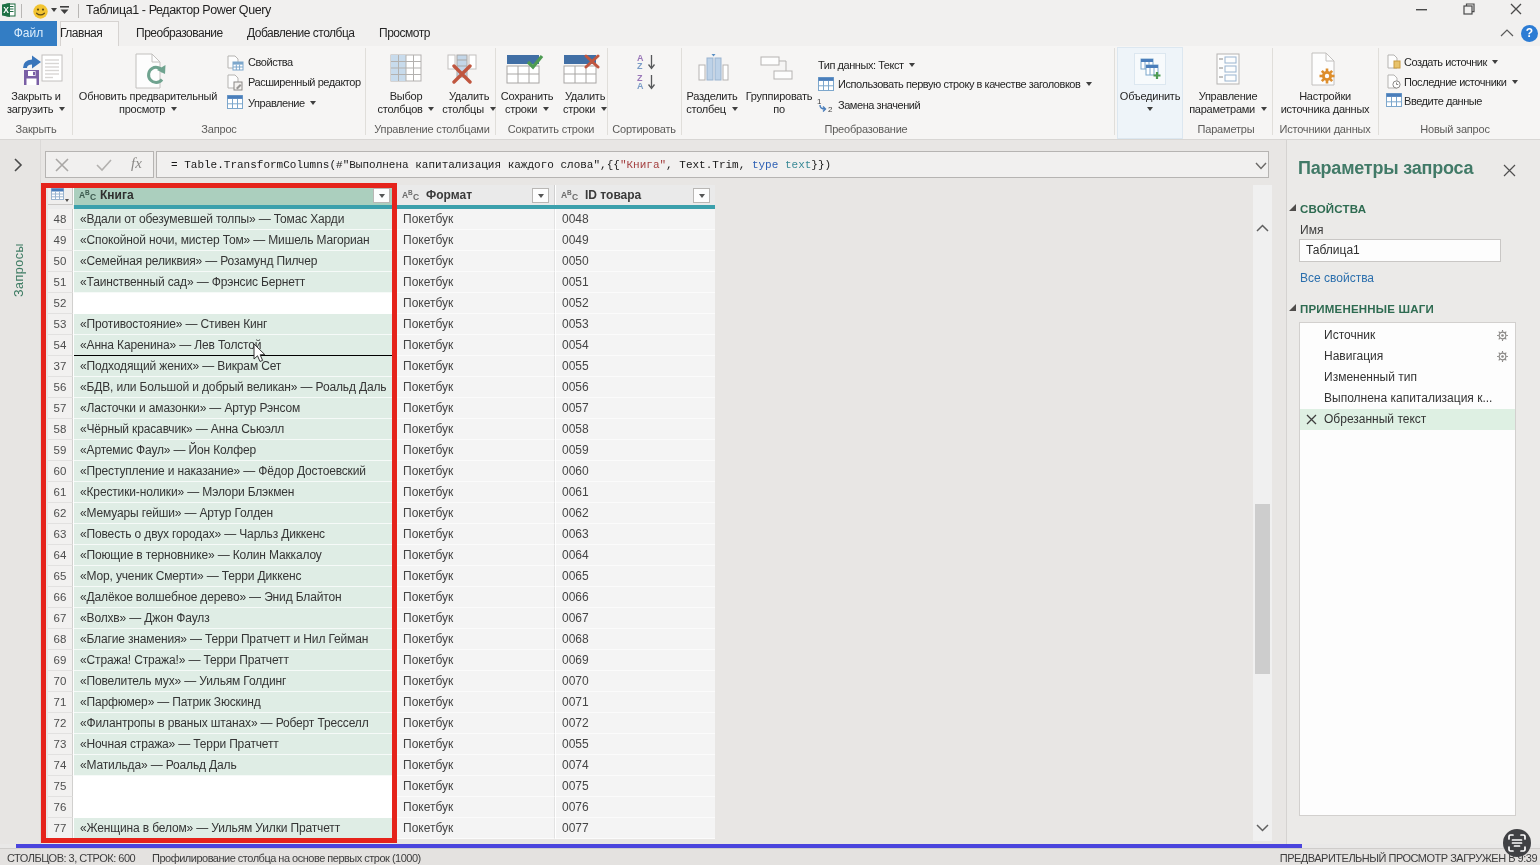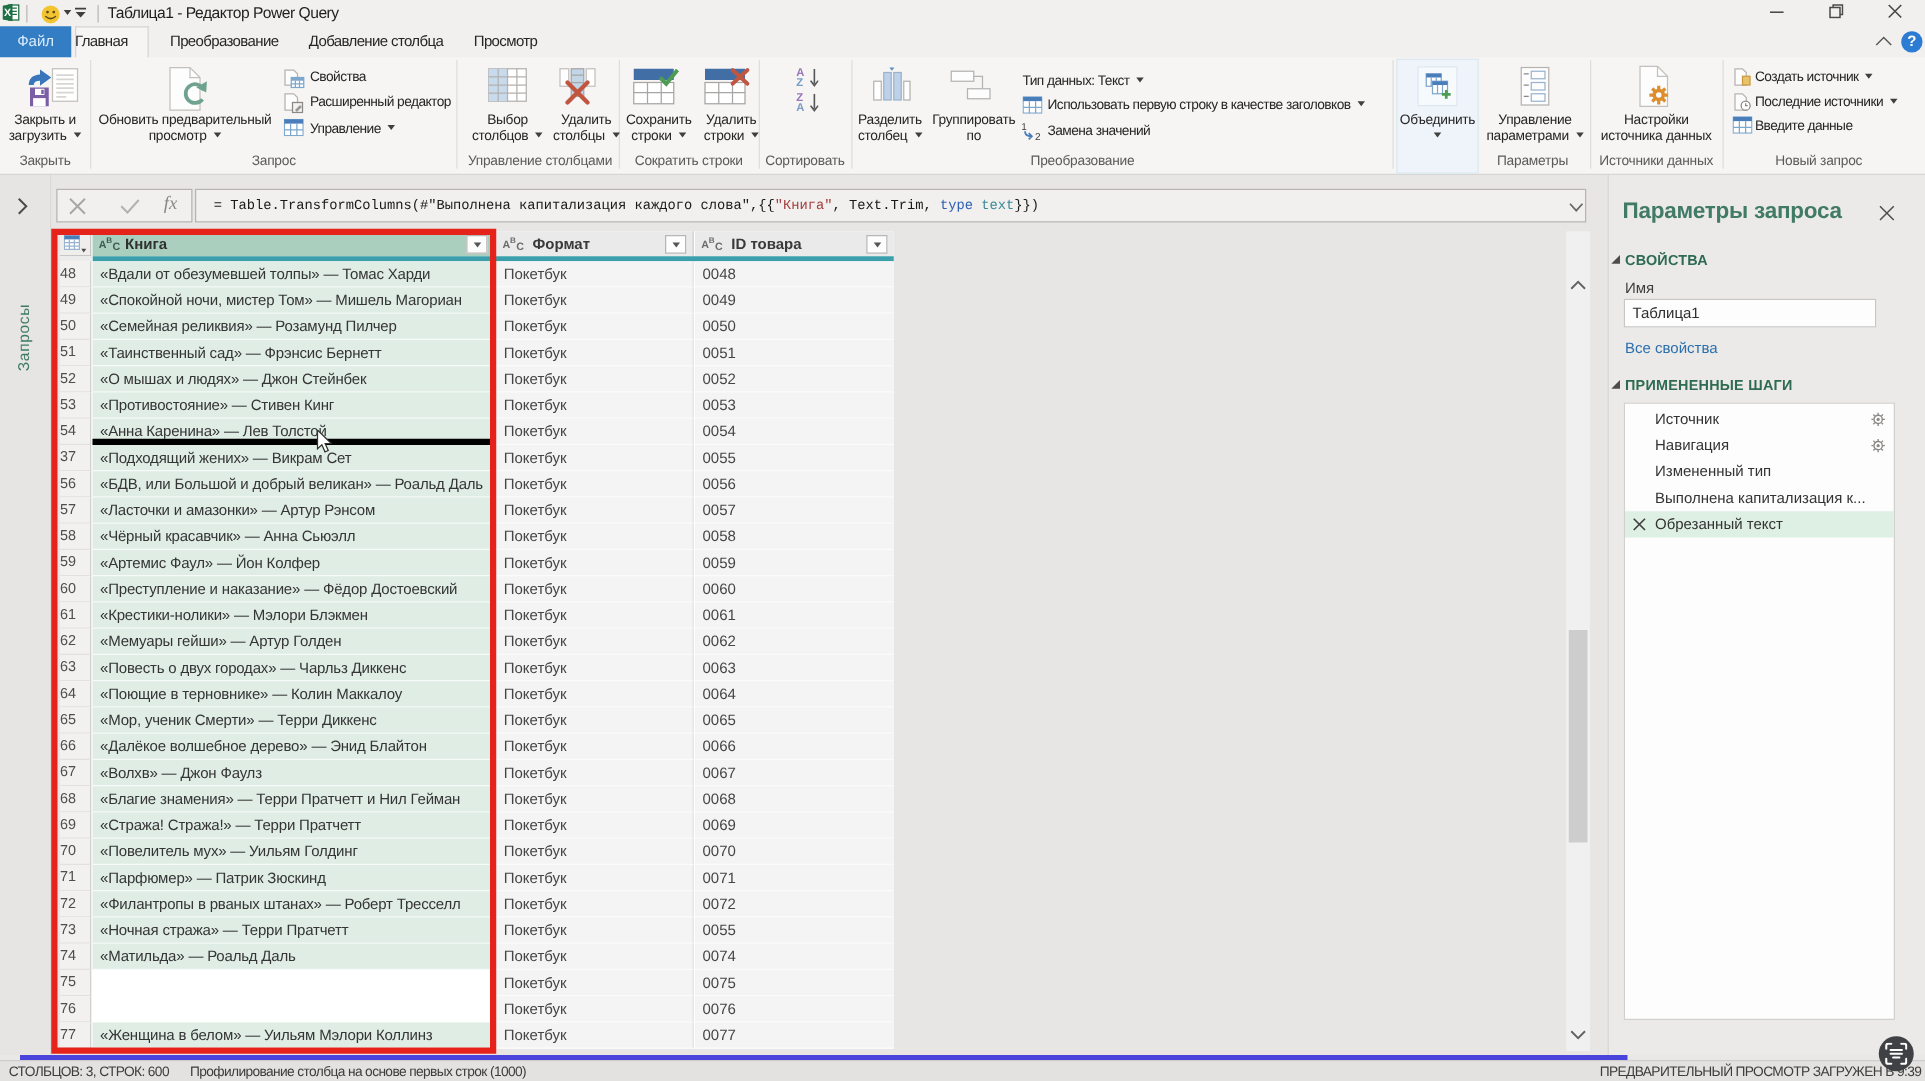--- a/index.html
+++ b/index.html
@@ -35,21 +35,21 @@
 #fbox{position:absolute;left:156px;top:151px;width:1113px;height:27px;background:#f1f0ef;border:1px solid #b6b4b2;}
 #formula{position:absolute;left:14px;top:7px;font-family:"Liberation Mono",monospace;font-size:11px;color:#191919;white-space:nowrap;}
 
 #grid{position:absolute;left:48px;top:185px;width:667px;height:654px;background:#fff;}
 .hdr{position:absolute;top:0;height:20px;font-size:12px;font-weight:bold;color:#333;}
 .fbtn{position:absolute;top:3px;width:17px;height:15px;background:#fdfdfd;border:1px solid #b9b7b5;}
 .fbtn:after{content:"";position:absolute;left:4.5px;top:5px;width:0;height:0;
  border-left:3px solid transparent;border-right:3px solid transparent;border-top:4px solid #555;}
 #tealbar{position:absolute;left:26px;top:20px;width:641px;height:4px;background:#3ba0ac;}
 .rnum{position:absolute;left:0;width:25px;height:21px;background:#f2f1f0;border-right:1px solid #d1d0ce;
- border-bottom:1px solid #e2e1e0;font-size:11.5px;color:#4e4e4e;text-align:left;line-height:20px;}
+ border-bottom:1px solid #e2e1e0;font-size:11.5px;color:#4e4e4e;text-align:center;line-height:20px;}
 .c1{position:absolute;left:26px;width:322px;height:21px;border-right:1px solid #c6ded2;
  font-size:12px;letter-spacing:-0.15px;color:#353535;line-height:20px;padding-left:6px;overflow:hidden;white-space:nowrap;}
 .c2{position:absolute;left:349px;width:158px;height:21px;border-right:1px solid #e2e2e2;
  font-size:12px;color:#454545;line-height:20px;padding-left:6px;}
 .c3{position:absolute;left:508px;width:159px;height:21px;
  font-size:12px;color:#454545;line-height:20px;padding-left:6px;}
 
 #vscroll{position:absolute;left:1253px;top:185px;width:19px;height:656px;background:#f0f0f0;}
 #vthumb{position:absolute;left:1255px;top:504px;width:15px;height:170px;background:#cdcdcd;}
 
@@ -396,29 +396,28 @@
 <div class="c3" style="top:45px;background:#f4f4f4;border-bottom:1px solid #fbfbfb">0049</div>
 <div class="rnum" style="top:66px">50</div>
 <div class="c1" style="top:66px;background:#dfede5;border-bottom:1px solid #f6faf8">«Семейная реликвия» — Розамунд Пилчер</div>
 <div class="c2" style="top:66px;background:#f4f4f4;border-bottom:1px solid #fbfbfb">Покетбук</div>
 <div class="c3" style="top:66px;background:#f4f4f4;border-bottom:1px solid #fbfbfb">0050</div>
 <div class="rnum" style="top:87px">51</div>
 <div class="c1" style="top:87px;background:#dfede5;border-bottom:1px solid #f6faf8">«Таинственный сад» — Фрэнсис Бернетт</div>
 <div class="c2" style="top:87px;background:#f4f4f4;border-bottom:1px solid #fbfbfb">Покетбук</div>
 <div class="c3" style="top:87px;background:#f4f4f4;border-bottom:1px solid #fbfbfb">0051</div>
 <div class="rnum" style="top:108px">52</div>
-<div class="c1" style="top:108px;background:#dfede5;border-bottom:1px solid #f6faf8">«О мышах и людях» — Джон Стейнбек</div>
 <div class="c2" style="top:108px;background:#f4f4f4;border-bottom:1px solid #fbfbfb">Покетбук</div>
 <div class="c3" style="top:108px;background:#f4f4f4;border-bottom:1px solid #fbfbfb">0052</div>
 <div class="rnum" style="top:129px">53</div>
 <div class="c1" style="top:129px;background:#dfede5;border-bottom:1px solid #f6faf8">«Противостояние» — Стивен Кинг</div>
 <div class="c2" style="top:129px;background:#f4f4f4;border-bottom:1px solid #fbfbfb">Покетбук</div>
 <div class="c3" style="top:129px;background:#f4f4f4;border-bottom:1px solid #fbfbfb">0053</div>
 <div class="rnum" style="top:150px">54</div>
-<div class="c1" style="top:150px;background:#dfede5;border-bottom:5px solid #000000">«Анна Каренина» — Лев Толстой</div>
+<div class="c1" style="top:150px;background:#dfede5;border-bottom:1px solid #000000">«Анна Каренина» — Лев Толстой</div>
 <div class="c2" style="top:150px;background:#f4f4f4;border-bottom:1px solid #fbfbfb">Покетбук</div>
 <div class="c3" style="top:150px;background:#f4f4f4;border-bottom:1px solid #fbfbfb">0054</div>
 <div class="rnum" style="top:171px">37</div>
 <div class="c1" style="top:171px;background:#dfede5;border-bottom:1px solid #f6faf8">«Подходящий жених» — Викрам Сет</div>
 <div class="c2" style="top:171px;background:#f4f4f4;border-bottom:1px solid #fbfbfb">Покетбук</div>
 <div class="c3" style="top:171px;background:#f4f4f4;border-bottom:1px solid #fbfbfb">0055</div>
 <div class="rnum" style="top:192px">56</div>
 <div class="c1" style="top:192px;background:#dfede5;border-bottom:1px solid #f6faf8">«БДВ, или Большой и добрый великан» — Роальд Даль</div>
 <div class="c2" style="top:192px;background:#f4f4f4;border-bottom:1px solid #fbfbfb">Покетбук</div>
 <div class="c3" style="top:192px;background:#f4f4f4;border-bottom:1px solid #fbfbfb">0056</div>
@@ -494,21 +493,21 @@
 <div class="c1" style="top:570px;background:#dfede5;border-bottom:1px solid #f6faf8">«Матильда» — Роальд Даль</div>
 <div class="c2" style="top:570px;background:#f4f4f4;border-bottom:1px solid #fbfbfb">Покетбук</div>
 <div class="c3" style="top:570px;background:#f4f4f4;border-bottom:1px solid #fbfbfb">0074</div>
 <div class="rnum" style="top:591px">75</div>
 <div class="c2" style="top:591px;background:#f4f4f4;border-bottom:1px solid #fbfbfb">Покетбук</div>
 <div class="c3" style="top:591px;background:#f4f4f4;border-bottom:1px solid #fbfbfb">0075</div>
 <div class="rnum" style="top:612px">76</div>
 <div class="c2" style="top:612px;background:#f4f4f4;border-bottom:1px solid #fbfbfb">Покетбук</div>
 <div class="c3" style="top:612px;background:#f4f4f4;border-bottom:1px solid #fbfbfb">0076</div>
 <div class="rnum" style="top:633px">77</div>
-<div class="c1" style="top:633px;background:#dfede5;border-bottom:1px solid #f6faf8">«Женщина в белом» — Уильям Мэлори Коллинз</div>
+<div class="c1" style="top:633px;background:#dfede5;border-bottom:1px solid #f6faf8">«Женщина в белом» — Уильям Уилки Пратчетт</div>
 <div class="c2" style="top:633px;background:#f4f4f4;border-bottom:1px solid #fbfbfb">Покетбук</div>
 <div class="c3" style="top:633px;background:#f4f4f4;border-bottom:1px solid #fbfbfb">0077</div>
 </div>
 <div id="vscroll"></div>
 <div id="vthumb"></div>
 <svg class="abs" style="left:1256px;top:224px" width="13" height="8" viewBox="0 0 13 8">
     <path d="M1 7 L6.5 1.5 L12 7" fill="none" stroke="#606060" stroke-width="1.5"></path>
   </svg>
 <svg class="abs" style="left:1256px;top:824px" width="13" height="8" viewBox="0 0 13 8">
     <path d="M1 1 L6.5 6.5 L12 1" fill="none" stroke="#606060" stroke-width="1.5"></path>

